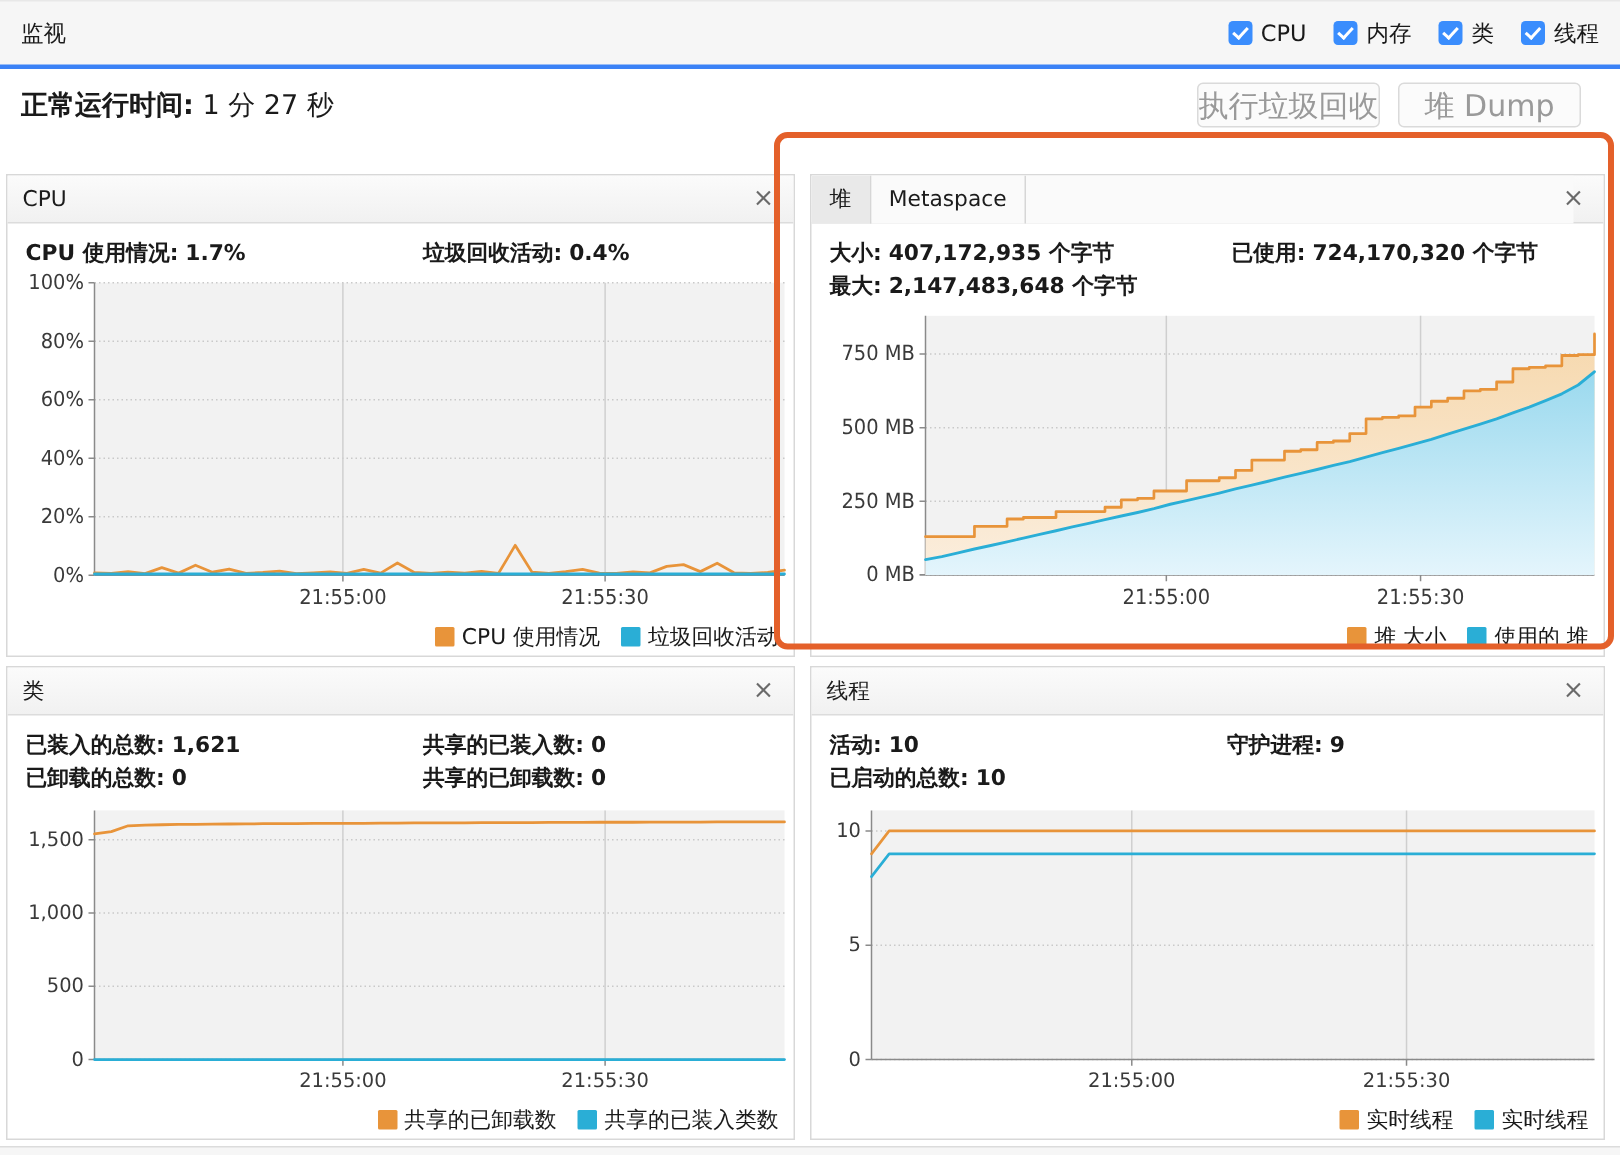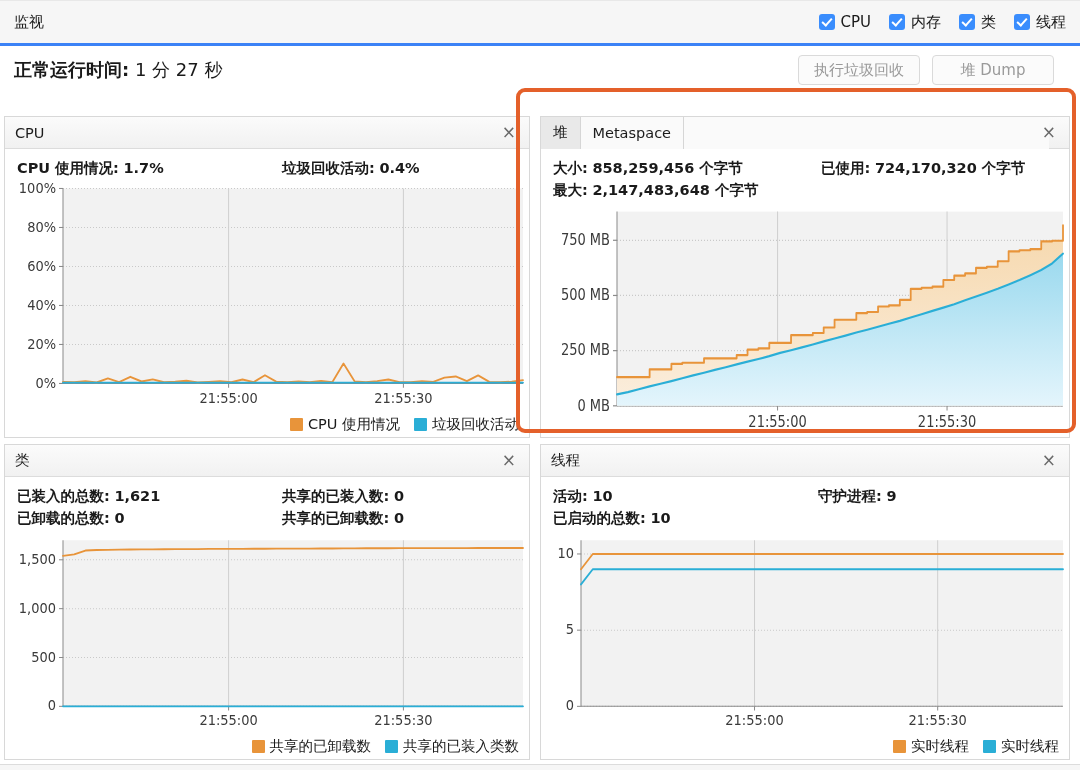--- a/index.html
+++ b/index.html
@@ -50,21 +50,21 @@
     background: #ffffff;
     position: relative;
   }
   .uptime { font-size: 18px; }
   .uptime b { font-weight: bold; }
   .btnrow { margin-left: auto; display: flex; gap: 12px; padding-right: 12px; }
   .btn {
     min-width: 122px; height: 30px;
     border: 1px solid #dadada; border-radius: 4px;
     background: #fbfbfb; color: #9a9a9a;
-    font-size: 15px; font-family: inherit;
+    font-size: 20px; font-family: inherit;
     display: flex; align-items: center; justify-content: center;
   }
 
   
   .grid {
     position: absolute;
     left: 0; top: 94px; width: 1080px; height: 670px;
   }
   .panel {
     position: absolute;
@@ -248,21 +248,21 @@
       <div class="tabstrip">
         <div class="tab active">堆</div>
         <div class="tab inactive">Metaspace</div>
         <div class="tabfill"></div>
       </div>
       <div class="close-x">×</div>
     </div>
     <div class="stats mem">
       <div class="stat">
         <b>大小:</b>
-        <span class="num">858,259,456 个字节</span>
+        <span class="num">407,172,935 个字节</span>
       </div>
       <div class="stat">
         <b>已使用:</b>
         <span class="num">724,170,320 个字节</span>
       </div>
       <div class="stat">
         <b>最大:</b>
         <span class="num">2,147,483,648 个字节</span>
       </div>
       <div></div>
@@ -299,20 +299,30 @@
           <line x1="236.56" y1="170" x2="236.56" y2="174" stroke="#8a8a8a" stroke-width="1"></line>
           <text x="236.56" y="188" text-anchor="middle" font-size="13" fill="#3a3a3a" font-family="&quot;DejaVu Sans&quot;,&quot;Liberation Sans&quot;,sans-serif">21:55:00</text>
           <line x1="406.04" y1="170" x2="406.04" y2="174" stroke="#8a8a8a" stroke-width="1"></line>
           <text x="406.04" y="188" text-anchor="middle" font-size="13" fill="#3a3a3a" font-family="&quot;DejaVu Sans&quot;,&quot;Liberation Sans&quot;,sans-serif">21:55:30</text>
           <path d="M76.00,146.07L86.88,146.07L86.88,146.07L97.76,146.07L97.76,146.07L108.63,146.07L108.63,139.63L119.51,139.63L119.51,139.63L130.39,139.63L130.39,135.02L141.27,135.02L141.27,134.10L152.15,134.10L152.15,134.10L163.02,134.10L163.02,130.42L173.90,130.42L173.90,130.42L184.78,130.42L184.78,130.42L195.66,130.42L195.66,127.66L206.54,127.66L206.54,123.06L217.41,123.06L217.41,122.14L228.29,122.14L228.29,117.53L239.17,117.53L239.17,117.53L250.05,117.53L250.05,111.09L260.93,111.09L260.93,111.09L271.80,111.09L271.80,109.25L282.68,109.25L282.68,104.65L293.56,104.65L293.56,98.20L304.44,98.20L304.44,98.20L315.32,98.20L315.32,92.68L326.20,92.68L326.20,91.76L337.07,91.76L337.07,87.16L347.95,87.16L347.95,86.24L358.83,86.24L358.83,81.64L369.71,81.64L369.71,72.43L380.59,72.43L380.59,71.51L391.46,71.51L391.46,70.59L402.34,70.59L402.34,65.07L413.22,65.07L413.22,61.39L424.10,61.39L424.10,59.55L434.98,59.55L434.98,54.94L445.85,54.94L445.85,54.02L456.73,54.02L456.73,49.42L467.61,49.42L467.61,41.14L478.49,41.14L478.49,40.22L489.37,40.22L489.37,39.30L500.24,39.30L500.24,32.85L511.12,32.85L511.12,32.30L522.00,32.30L522.00,19.41L522.00,170.00L76.00,170.00Z" fill="url(#svg-memory-grad-0)" stroke="none"></path>
           <path d="M76.00,146.07L86.88,146.07L86.88,146.07L97.76,146.07L97.76,146.07L108.63,146.07L108.63,139.63L119.51,139.63L119.51,139.63L130.39,139.63L130.39,135.02L141.27,135.02L141.27,134.10L152.15,134.10L152.15,134.10L163.02,134.10L163.02,130.42L173.90,130.42L173.90,130.42L184.78,130.42L184.78,130.42L195.66,130.42L195.66,127.66L206.54,127.66L206.54,123.06L217.41,123.06L217.41,122.14L228.29,122.14L228.29,117.53L239.17,117.53L239.17,117.53L250.05,117.53L250.05,111.09L260.93,111.09L260.93,111.09L271.80,111.09L271.80,109.25L282.68,109.25L282.68,104.65L293.56,104.65L293.56,98.20L304.44,98.20L304.44,98.20L315.32,98.20L315.32,92.68L326.20,92.68L326.20,91.76L337.07,91.76L337.07,87.16L347.95,87.16L347.95,86.24L358.83,86.24L358.83,81.64L369.71,81.64L369.71,72.43L380.59,72.43L380.59,71.51L391.46,71.51L391.46,70.59L402.34,70.59L402.34,65.07L413.22,65.07L413.22,61.39L424.10,61.39L424.10,59.55L434.98,59.55L434.98,54.94L445.85,54.94L445.85,54.02L456.73,54.02L456.73,49.42L467.61,49.42L467.61,41.14L478.49,41.14L478.49,40.22L489.37,40.22L489.37,39.30L500.24,39.30L500.24,32.85L511.12,32.85L511.12,32.30L522.00,32.30L522.00,19.41" fill="none" stroke="#e8943a" stroke-width="1.8" stroke-linejoin="round" stroke-linecap="round"></path>
           <path d="M76.00,160.43L86.88,158.59L97.76,156.19L108.63,153.80L119.51,151.59L130.39,149.38L141.27,146.99L152.15,144.60L163.02,142.39L173.90,139.99L184.78,137.78L195.66,135.39L206.54,133.18L217.41,130.97L228.29,128.58L239.17,125.82L250.05,123.61L260.93,121.22L271.80,118.82L282.68,116.25L293.56,113.85L304.44,111.46L315.32,108.88L326.20,106.49L337.07,104.10L347.95,101.52L358.83,99.13L369.71,96.36L380.59,93.60L391.46,90.84L402.34,88.08L413.22,85.32L424.10,82.00L434.98,78.88L445.85,75.75L456.73,72.43L467.61,68.75L478.49,65.07L489.37,61.02L500.24,56.78L511.12,51.26L522.00,42.98L522.00,170.00L76.00,170.00Z" fill="url(#svg-memory-grad-1)" stroke="none"></path>
           <path d="M76.00,160.43L86.88,158.59L97.76,156.19L108.63,153.80L119.51,151.59L130.39,149.38L141.27,146.99L152.15,144.60L163.02,142.39L173.90,139.99L184.78,137.78L195.66,135.39L206.54,133.18L217.41,130.97L228.29,128.58L239.17,125.82L250.05,123.61L260.93,121.22L271.80,118.82L282.68,116.25L293.56,113.85L304.44,111.46L315.32,108.88L326.20,106.49L337.07,104.10L347.95,101.52L358.83,99.13L369.71,96.36L380.59,93.60L391.46,90.84L402.34,88.08L413.22,85.32L424.10,82.00L434.98,78.88L445.85,75.75L456.73,72.43L467.61,68.75L478.49,65.07L489.37,61.02L500.24,56.78L511.12,51.26L522.00,42.98" fill="none" stroke="#2aaed6" stroke-width="1.8" stroke-linejoin="round" stroke-linecap="round"></path>
         </svg>
     </div>
+    <div class="legend">
+      <span class="leg">
+        <i class="swatch" style="background:#e8943a"></i>
+        <span>堆 大小</span>
+      </span>
+      <span class="leg">
+        <i class="swatch" style="background:#2aaed6"></i>
+        <span>使用的 堆</span>
+      </span>
+    </div>
   </div>
 
   <div class="panel" id="panel-classes">
     <div class="panel-head">
       <div class="panel-title">类</div>
       <div class="close-x">×</div>
     </div>
     <div class="stats">
       <div class="stat">
         <b>已装入的总数:</b>

